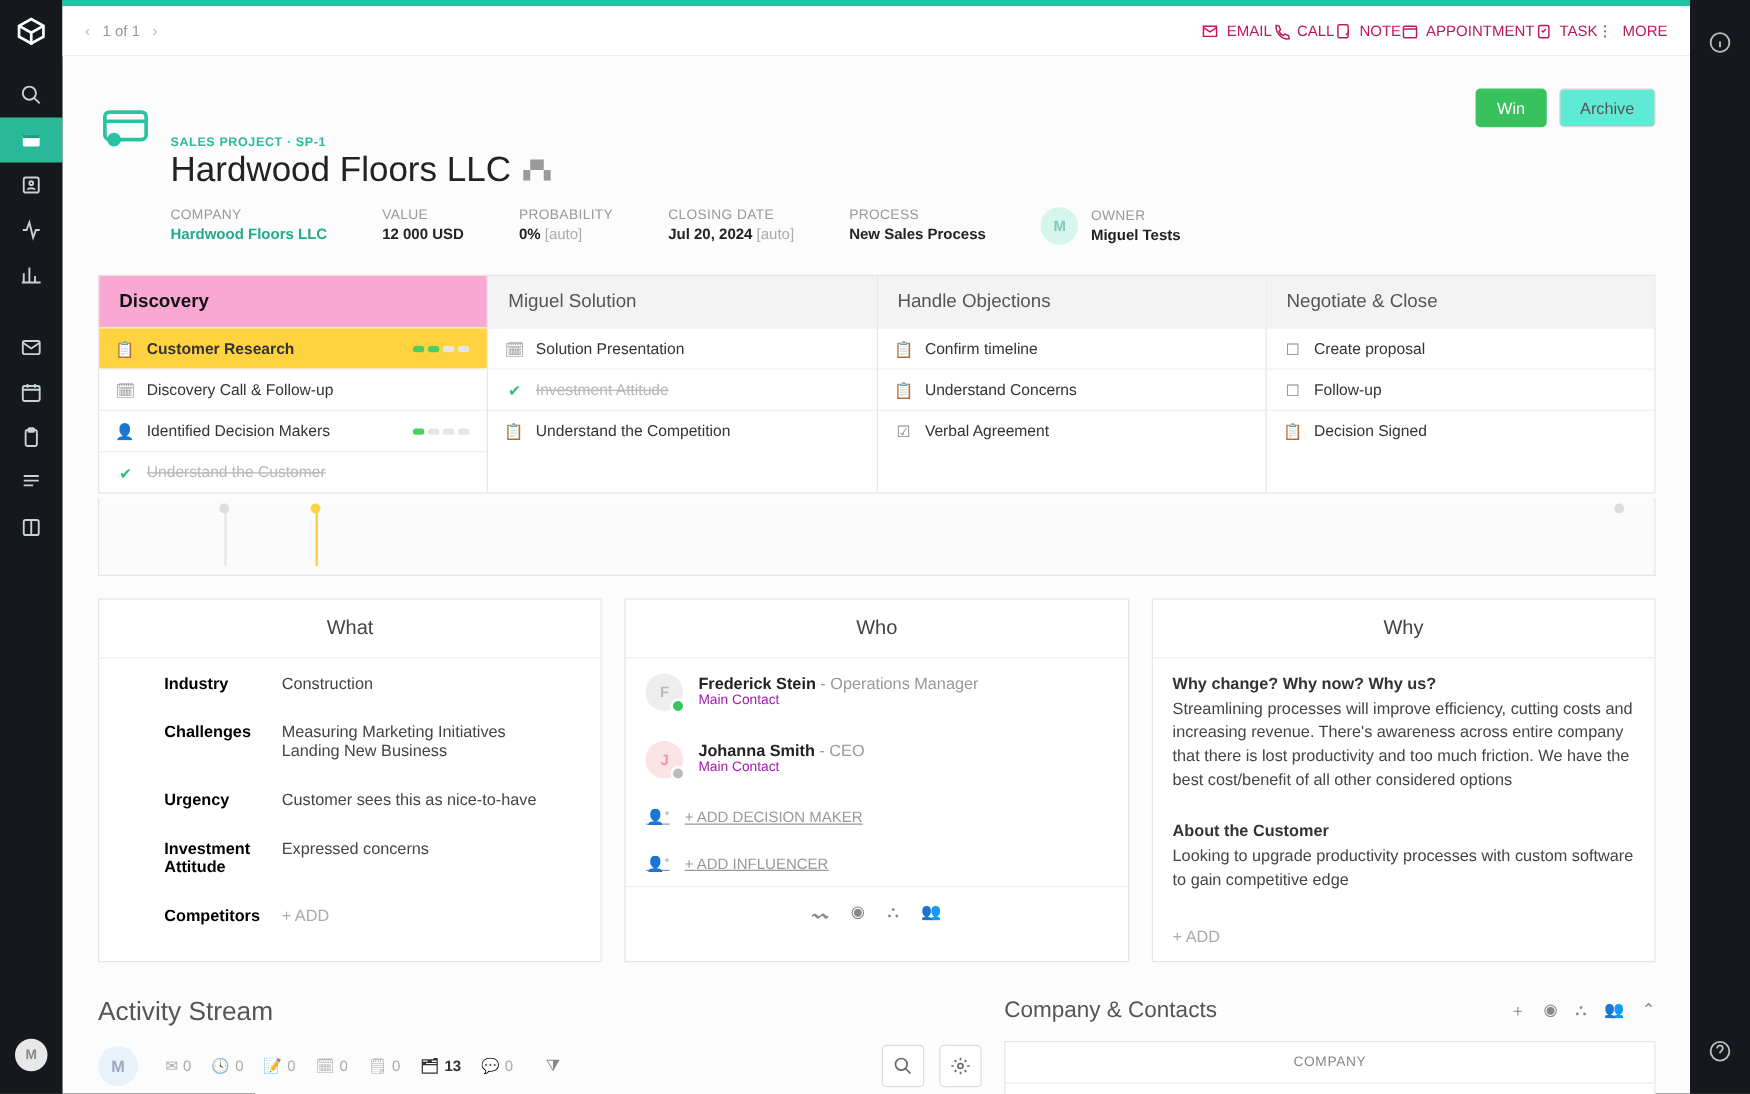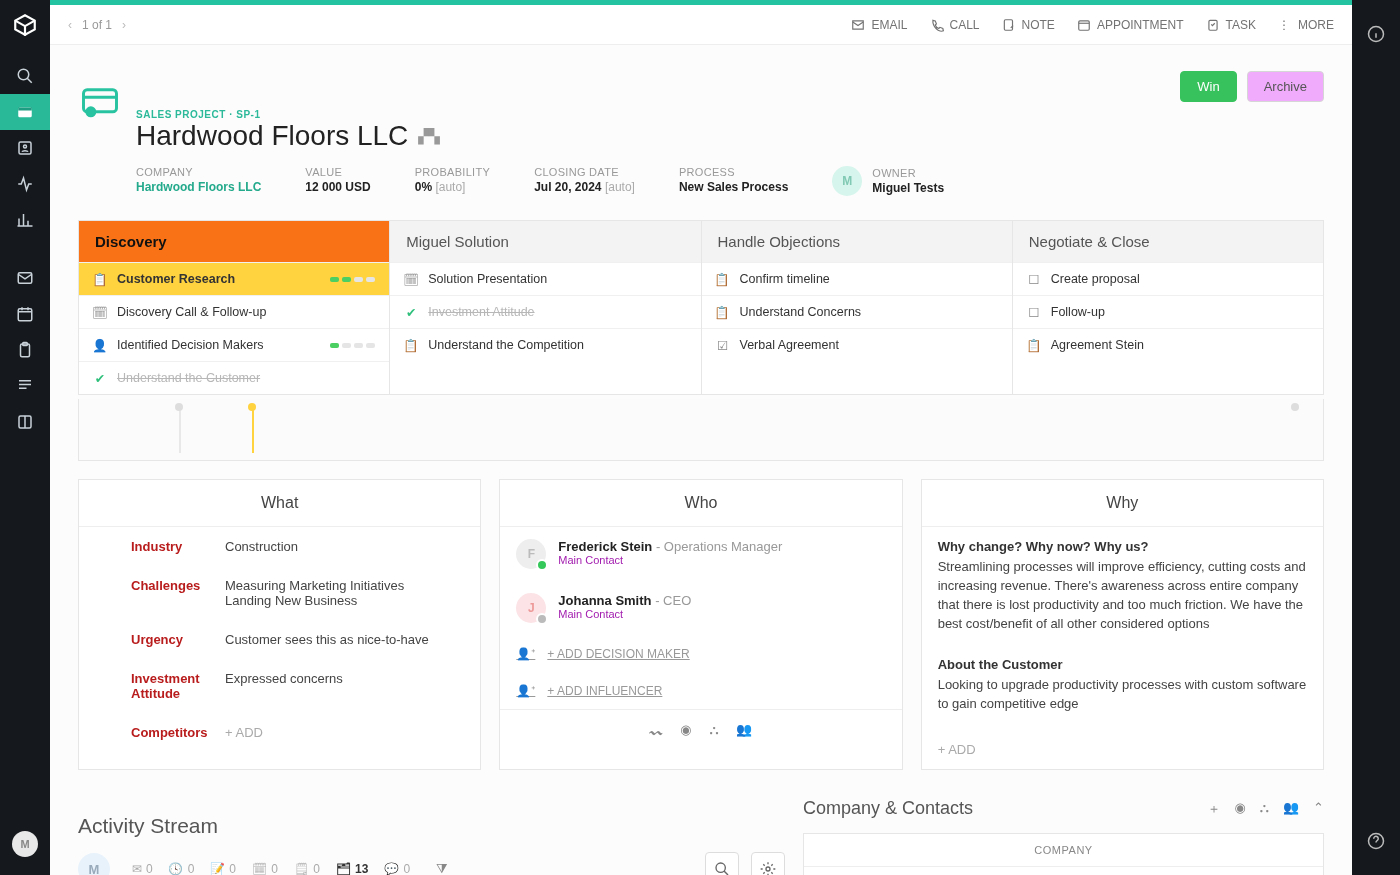--- a/index.html
+++ b/index.html
@@ -15,51 +15,51 @@
   .left-rail .bottom-avatar { position: absolute; bottom: 18px; width: 26px; height: 26px; border-radius: 50%; background: #e8e8e8; color:#888; display:flex; align-items:center; justify-content:center; font-size:11px; font-weight:600;}
 
   .main-wrap { flex: 1; background: #fcfcfc; position: relative; display: flex; flex-direction: column; }
   .teal-strip { height: 5px; background: #23c3a1; }
 
   
   .topbar { height: 40px; display: flex; align-items: center; padding: 0 18px; border-bottom: 1px solid #eee; background: #fff; }
   .pager { display: flex; align-items: center; gap: 10px; color: #999; font-size: 12px; }
   .pager .chev { cursor: pointer; color:#bbb; }
   .topbar-spacer { flex: 1; }
-  .topbar-actions { display: flex; align-items: center; gap: 22px; color: #737373; font-size: 12px; }
+  .topbar-actions { display: flex; align-items: center; color: #be185d; font-size: 12px; }
   .topbar-action { display: flex; align-items: center; gap: 6px; cursor: pointer; }
   .topbar-action svg, .topbar-action .glyph { width: 14px; height: 14px; }
 
   .content { flex: 1; overflow-y: auto; padding: 16px 28px 0 28px; }
 
   
   .record-head { display: flex; align-items: flex-start; gap: 14px; }
   .record-icon { width: 44px; height: 44px; color: #28c3a0; margin-top: 16px; }
   .record-titles { flex: 1; }
   .eyebrow { font-size: 10px; letter-spacing: .5px; font-weight: 700; color: #2bb99a; text-transform: uppercase; margin-top: 48px; }
   .record-title { font-size: 28px; font-weight: 400; color: #222; display:flex; align-items:center; gap:10px;}
   .record-title .blocks-icon { font-size:14px; color:#999; }
   .head-actions { display: flex; gap: 10px; align-items:center; margin-top:10px;}
-  .btn { padding: 7px 16px; border-radius: 4px; font-size: 13px; cursor: pointer; border:1px solid #d6d6d6; background:#f0abfc; color:#555;}
+  .btn { padding: 7px 16px; border-radius: 4px; font-size: 13px; cursor: pointer; border:1px solid #d6d6d6; background:#5eead4; color:#555;}
   .btn.win { background: #38c25d; border-color:#38c25d; color: #fff; }
 
   .meta-row { display: flex; gap: 44px; padding: 14px 0 24px 58px; font-size: 12px; }
   .meta-item .lbl { color: #999; font-size: 11px; text-transform: uppercase; letter-spacing:.3px; }
   .meta-item .val { font-weight: 700; color: #222; margin-top: 2px; }
   .meta-item .val .auto { font-weight: 400; color: #aaa; }
   .meta-item .val.link { color: #23a98b; }
   .owner-wrap { display:flex; align-items:center; gap:10px;}
   .owner-avatar { width:30px; height:30px; border-radius:50%; background:#d6f5ec; color:#81c9b4; display:flex; align-items:center; justify-content:center; font-size:12px; font-weight:600;}
 
   
   .pipeline { display: flex; border: 1px solid #e6e6e6; background: #fff; margin-bottom: 4px; }
   .stage { flex: 1; border-right: 1px solid #e6e6e6; display:flex; flex-direction:column;}
   .stage:last-child { border-right:none; }
   .stage-head { padding: 12px 16px; font-size: 15px; color: #555; background:#f3f3f3;}
-  .stage.active .stage-head { color: #111; font-weight:700; background:#f97316;}
+  .stage.active .stage-head { color: #111; font-weight:700; background:#f9a8d4;}
   .task-row { display: flex; align-items: center; gap: 10px; padding: 9px 14px; font-size: 12.5px; color: #333; border-top:1px solid #f0f0f0; position:relative;}
   .task-row.highlight { background: #ffd23f; font-weight:600;}
   .task-row .ti { width:14px; height:14px; display:inline-flex; align-items:center; justify-content:center; color:#888;}
   .task-row.done { color:#b7b7b7; }
   .task-row.done .ti { color:#2ec07b; }
   .task-row.done .txt { text-decoration: line-through; }
   .task-row .progress { position:absolute; right:14px; display:flex; gap:3px;}
   .progress .seg { width:9px; height:5px; background:#e5e5e5; border-radius:2px;}
   .progress .seg.on { background:#4bcf62;}
   .timeline-strip { height: 62px; border:1px solid #e6e6e6; border-top:none; background:#fbfbfb; position:relative;}
@@ -67,41 +67,41 @@
   .timeline-strip::after { content:""; position:absolute; left:173px; top:8px; width:2px; height:46px; background:#ffd23f;}
   .dot-a { position:absolute; left:96px; top:4px; width:8px; height:8px; border-radius:50%; background:#ddd;}
   .dot-b { position:absolute; left:169px; top:4px; width:8px; height:8px; border-radius:50%; background:#ffd23f;}
   .dot-c { position:absolute; right:24px; top:4px; width:8px; height:8px; border-radius:50%; background:#ddd;}
 
   
   .triple { display: flex; gap: 18px; margin-top: 18px; }
   .card { flex: 1; background: #fff; border: 1px solid #e6e6e6; }
   .card-h { text-align: center; padding: 14px 0; font-size: 16px; color: #444; border-bottom:1px solid #eee;}
   .fld { display: flex; padding: 12px 16px; font-size: 13px; }
-  .fld .k { width: 130px; font-weight: 700; color:#b91c1c;padding-left:36px;}
+  .fld .k { width: 130px; font-weight: 700; color:#000000;padding-left:36px;}
   .fld .v { flex: 1; color: #444; }
   .fld .v.add { color:#aaa;}
   .who-row { display:flex; gap:12px; padding:12px 16px; align-items:flex-start;}
   .who-av { width:30px; height:30px; border-radius:50%; background:#eee; position:relative; display:flex; align-items:center; justify-content:center; color:#bbb; font-size:12px; font-weight:600;}
   .who-av.pink { background:#fbe3e6; color:#e99;}
   .who-av .dot { position:absolute; right:-2px; bottom:-2px; width:12px; height:12px; border-radius:50%; border:2px solid #fff;}
   .who-av .dot.green { background:#34c759;}
   .who-av .dot.gray { background:#bbb;}
   .who-name { font-weight:700; color:#222;}
   .who-role { color:#999;}
   .who-sub { color:#a21caf; font-size:11px;}
   .add-link { color:#999; font-size:12px; text-decoration:underline; padding:10px 16px; display:flex; gap:12px; align-items:center; cursor:pointer;}
   .who-tools { display:flex; gap:18px; justify-content:center; padding:12px 0; color:#888; border-top:1px solid #eee;}
   .why-block { padding: 12px 16px; font-size:13px; }
   .why-block .t { font-weight:700; margin-bottom:4px;}
   .why-block .d { color:#444; line-height:1.45;}
   .why-block .add { color:#aaa; margin-top:4px;}
 
   
-  .act-head { display:flex; align-items:center; margin-top:44px;}
+  .act-head { display:flex; align-items:center; margin-top:28px;}
   .act-title { font-size:21px; color:#555; }
   .act-row { display:flex; align-items:center; gap:4px; margin-top:14px; padding-bottom:10px;}
   .act-av { width:32px; height:32px; border-radius:50%; background:#e8f2fb; color:#9ab; display:flex; align-items:center; justify-content:center; font-weight:600; margin-right:18px;}
   .stat { display:flex; align-items:center; gap:4px; color:#aaa; margin-right:12px; font-size:12px;}
   .stat.dark { color:#333; font-weight:600;}
   .act-spacer { flex:1;}
   .sqbtn { width:34px; height:34px; border:1px solid #ddd; border-radius:4px; display:flex; align-items:center; justify-content:center; background:#fff; cursor:pointer; margin-left:8px; color:#666;}
 
   
   .cc-head { display:flex; align-items:center; margin-top:28px; gap:12px;}
@@ -371,21 +371,21 @@
           <div class="task-row">
               <span class="ti">☐</span>
               <span class="txt">Create proposal</span>
             </div>
           <div class="task-row">
               <span class="ti">☐</span>
               <span class="txt">Follow-up</span>
             </div>
           <div class="task-row">
               <span class="ti">📋</span>
-              <span class="txt">Agreement Stein</span>
+              <span class="txt">Decision Signed</span>
             </div>
         </div>
       </div>
       <div class="timeline-strip">
         <span class="dot-a"></span>
           <span class="dot-b"></span>
           <span class="dot-c"></span>
       </div>
 
       <div class="triple">

